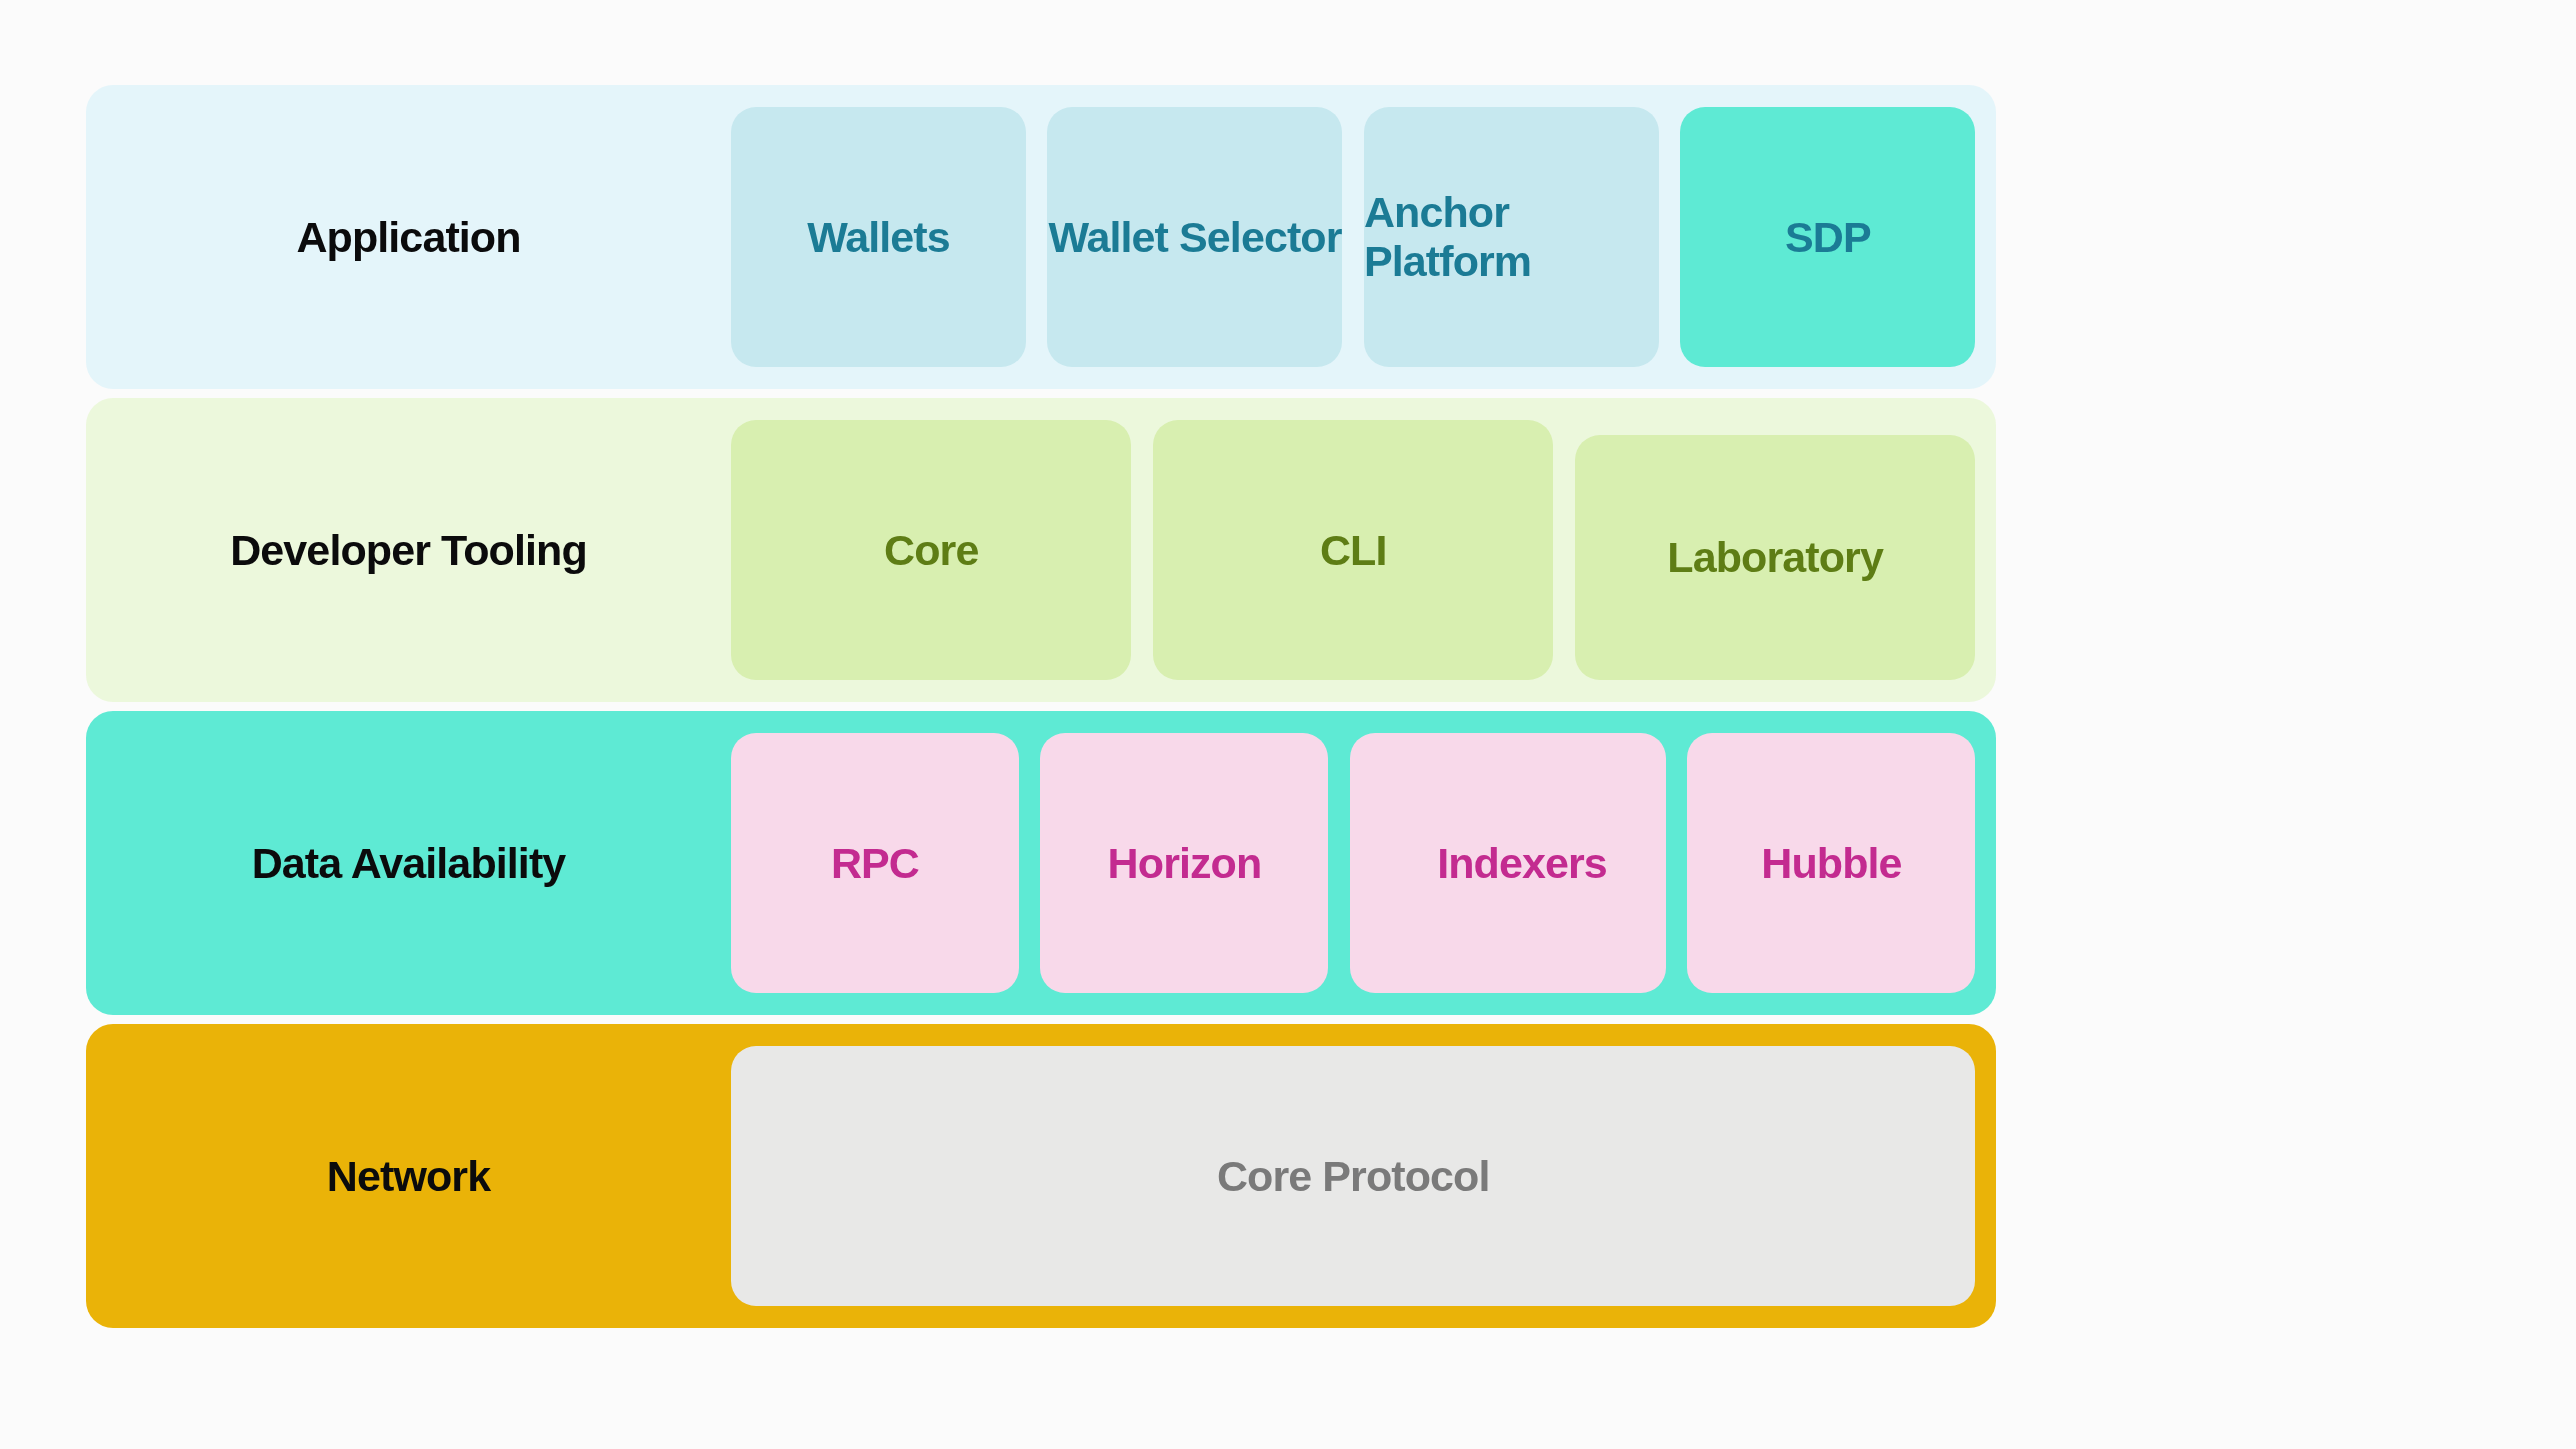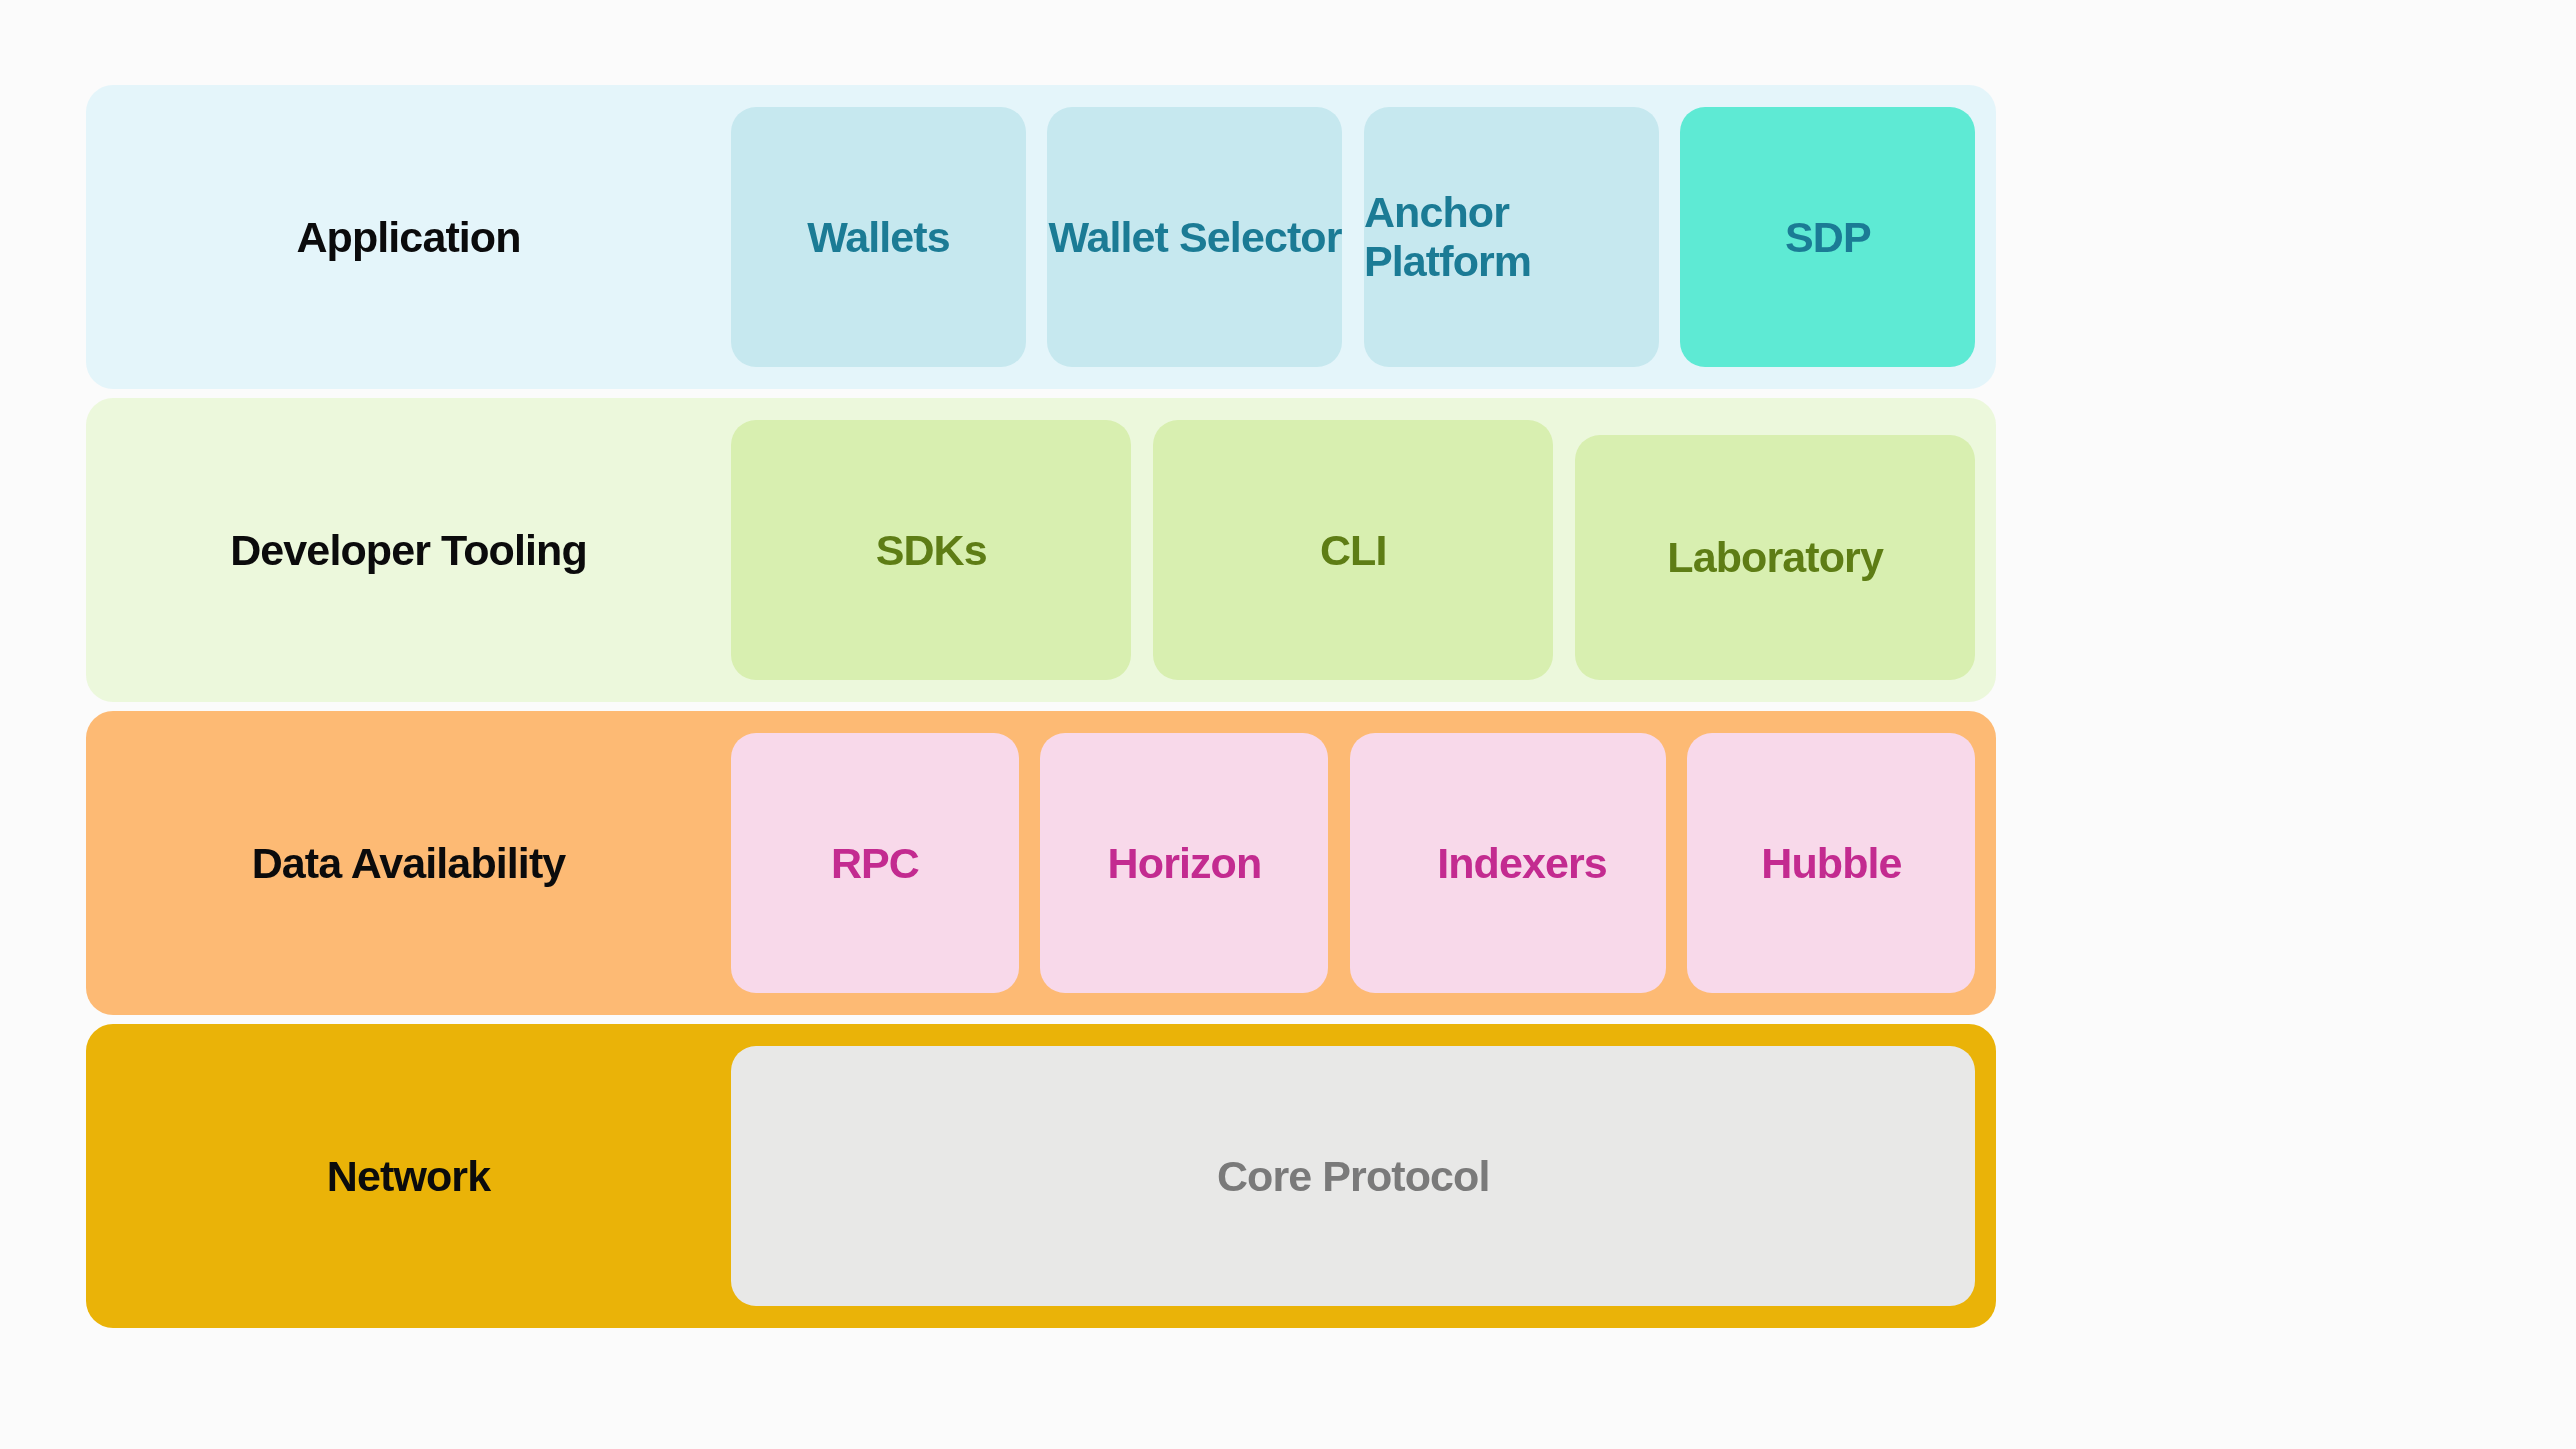--- a/index.html
+++ b/index.html
@@ -64,26 +64,26 @@
     <div class="cards">
         <div class="card" style="background: rgb(198, 232, 239); color: rgb(27, 123, 149);">Wallets</div>
         <div class="card" style="background: rgb(198, 232, 239); color: rgb(27, 123, 149);">Wallet Selector</div>
         <div class="card" style="background: rgb(198, 232, 239); color: rgb(27, 123, 149);">Anchor Platform</div>
         <div class="card" style="background: #5eead4; color: rgb(27, 123, 149);">SDP</div>
       </div>
   </section>
     <section class="row" style="background: rgb(236, 248, 220);">
     <div class="row-label" style="color: rgb(11, 11, 12);">Developer Tooling</div>
     <div class="cards">
-        <div class="card" style="background: rgb(216, 239, 176); color: rgb(94, 125, 21);">SDKs</div>
+        <div class="card" style="background: rgb(216, 239, 176); color: rgb(94, 125, 21);">Core</div>
         <div class="card" style="background: rgb(216, 239, 176); color: rgb(94, 125, 21);">CLI</div>
         <div class="card" style="background: rgb(216, 239, 176); color: rgb(94, 125, 21); margin-top: 15px;">Laboratory</div>
       </div>
   </section>
-    <section class="row" style="background: #fdba74;">
+    <section class="row" style="background: #5eead4;">
     <div class="row-label" style="color: rgb(11, 11, 12);">Data Availability</div>
     <div class="cards">
         <div class="card" style="background: rgb(248, 217, 234); color: rgb(195, 43, 144);">RPC</div>
         <div class="card" style="background: rgb(248, 217, 234); color: rgb(195, 43, 144); text-align: center;">Horizon</div>
         <div class="card" style="background: rgb(248, 217, 234); color: rgb(195, 43, 144); padding-left: 28px;">Indexers</div>
         <div class="card" style="background: rgb(248, 217, 234); color: rgb(195, 43, 144);">Hubble</div>
       </div>
   </section>
     <section class="row" style="background: #eab308;">
     <div class="row-label" style="color: rgb(11, 11, 12);">Network</div>

